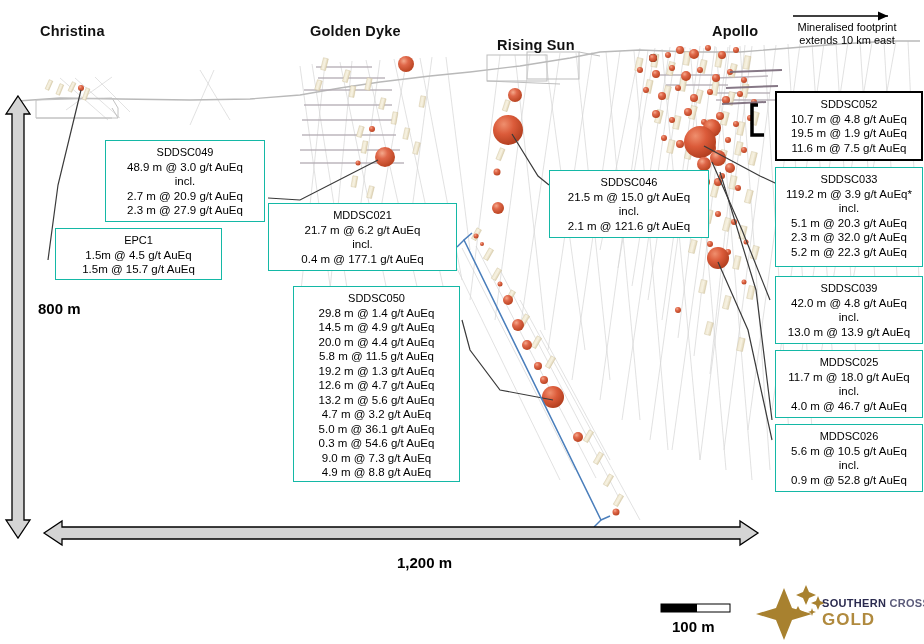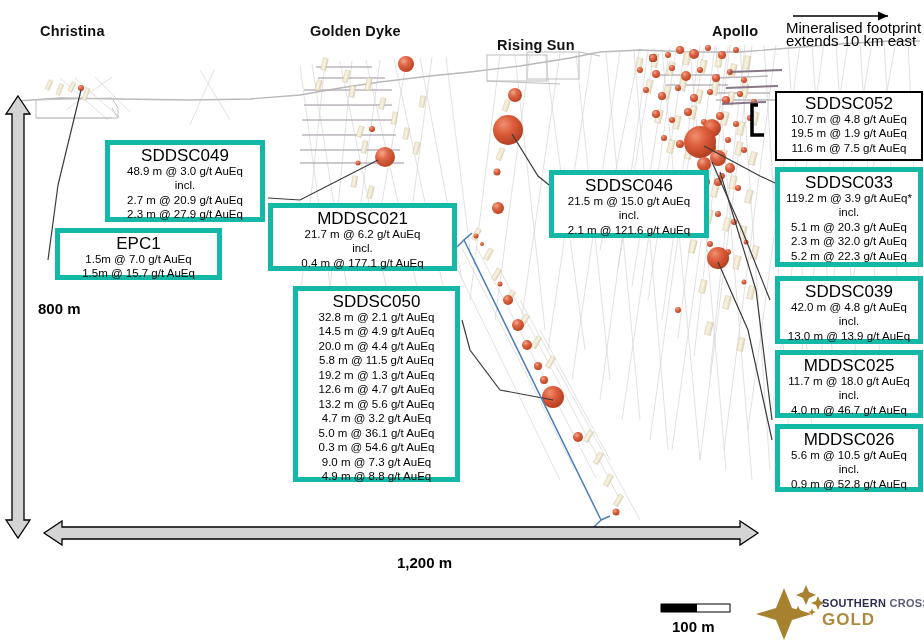--- a/index.html
+++ b/index.html
@@ -2,27 +2,27 @@
 <html><head>
 <meta charset="utf-8">
 <style>
   html,body{margin:0;padding:0;background:#ffffff;}
   body{width:924px;height:644px;position:relative;overflow:hidden;
        font-family:"Liberation Sans","DejaVu Sans",sans-serif;color:#000;}
   #stage{position:absolute;inset:0;width:924px;height:644px;}
   .svg-layer{position:absolute;left:0;top:0;width:924px;height:644px;}
   .prospect-label{position:absolute;font-weight:bold;font-size:14.5px;letter-spacing:.2px;
                   white-space:nowrap;color:#111;}
-  .callout{position:absolute;background:#fff;border:5px solid #14b8a6;
+  .callout{position:absolute;background:#fff;border:1px solid #14b8a6;
            box-sizing:border-box;text-align:center;padding:4px 6px 5px 6px;}
   .callout.heavy{border:2.5px solid #000;}
-  .callout .cid{font-size:17px;line-height:14.5px;white-space:nowrap;}
+  .callout .cid{font-size:11px;line-height:14.5px;white-space:nowrap;}
   .callout .ln{font-size:11.5px;line-height:14.5px;white-space:nowrap;}
   .dim-label{position:absolute;font-weight:bold;font-size:15px;white-space:nowrap;}
-  .footprint-note{position:absolute;text-align:center;font-size:15px;line-height:13px;
+  .footprint-note{position:absolute;text-align:center;font-size:11px;line-height:13px;
                   white-space:nowrap;}
   .scale-text{position:absolute;font-weight:bold;font-size:15px;white-space:nowrap;}
   .logo-wrap{position:absolute;display:flex;align-items:center;gap:6px;}
   .logo-text{display:flex;flex-direction:column;line-height:1;}
   .logo-l1{font-size:11px;font-weight:bold;letter-spacing:.3px;color:#2b2b4f;white-space:nowrap;}
   .logo-l1 .cross{color:#5b5b7a;font-weight:bold;}
   .logo-l2{font-size:17px;font-weight:bold;letter-spacing:1px;color:#b08a3e;margin-top:2px;}
 </style>
 </head>
 <body>
@@ -388,32 +388,32 @@
   <div id="callout-host">
       <div class="callout" style="left: 105px; top: 140px; width: 160px; height: 82px;">
         <div class="cid">SDDSC049</div>
         <div class="ln">48.9 m @ 3.0 g/t AuEq</div>
         <div class="ln">incl.</div>
         <div class="ln">2.7 m @ 20.9 g/t AuEq</div>
         <div class="ln">2.3 m @ 27.9 g/t AuEq</div>
       </div>
       <div class="callout" style="left: 55px; top: 228px; width: 167px; height: 52px;">
         <div class="cid">EPC1</div>
-        <div class="ln">1.5m @ 7.0 g/t AuEq</div>
+        <div class="ln">1.5m @ 4.5 g/t AuEq</div>
         <div class="ln">1.5m @ 15.7 g/t AuEq</div>
       </div>
       <div class="callout" style="left: 268px; top: 203px; width: 189px; height: 68px;">
         <div class="cid">MDDSC021</div>
         <div class="ln">21.7 m @ 6.2 g/t AuEq</div>
         <div class="ln">incl.</div>
         <div class="ln">0.4 m @ 177.1 g/t AuEq</div>
       </div>
       <div class="callout" style="left: 293px; top: 286px; width: 167px; height: 196px;">
         <div class="cid">SDDSC050</div>
-        <div class="ln">32.8 m @ 2.1 g/t AuEq</div>
+        <div class="ln">29.8 m @ 1.4 g/t AuEq</div>
         <div class="ln">14.5 m @ 4.9 g/t AuEq</div>
         <div class="ln">20.0 m @ 4.4 g/t AuEq</div>
         <div class="ln">5.8 m @ 11.5 g/t AuEq</div>
         <div class="ln">19.2 m @ 1.3 g/t AuEq</div>
         <div class="ln">12.6 m @ 4.7 g/t AuEq</div>
         <div class="ln">13.2 m @ 5.6 g/t AuEq</div>
         <div class="ln">4.7 m @ 3.2 g/t AuEq</div>
         <div class="ln">5.0 m @ 36.1 g/t AuEq</div>
         <div class="ln">0.3 m @ 54.6 g/t AuEq</div>
         <div class="ln">9.0 m @ 7.3 g/t AuEq</div>

